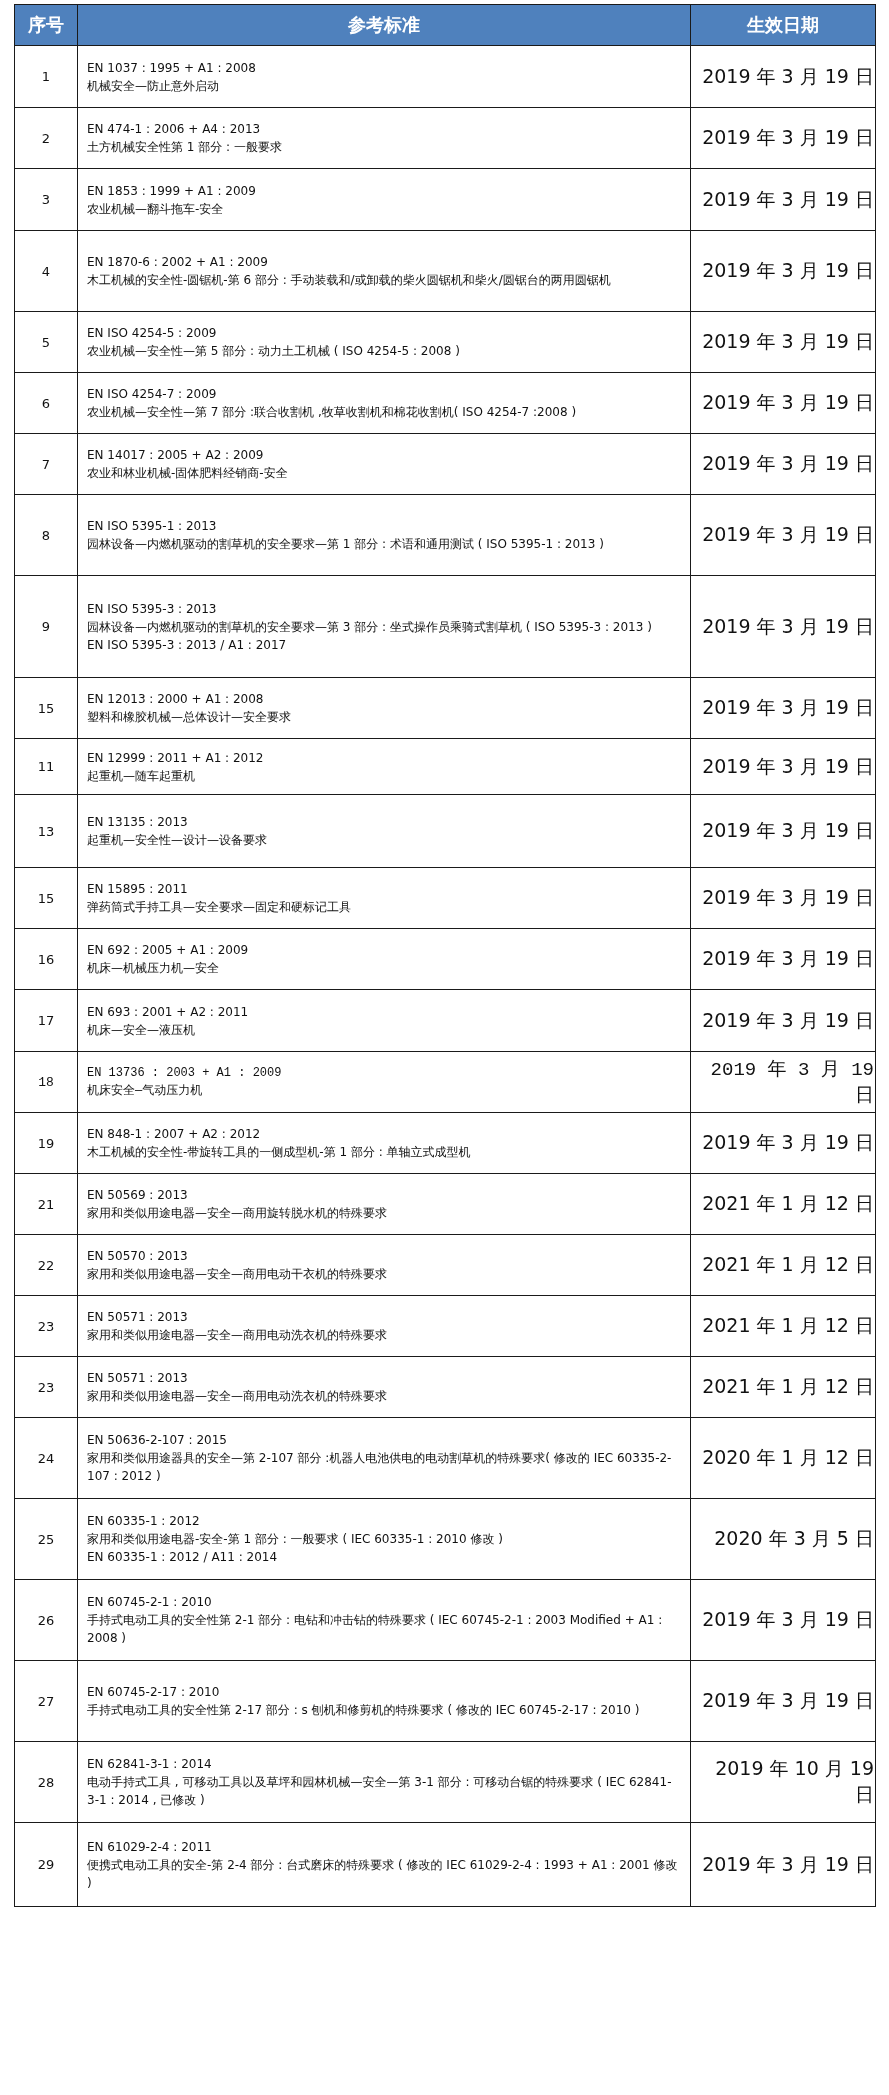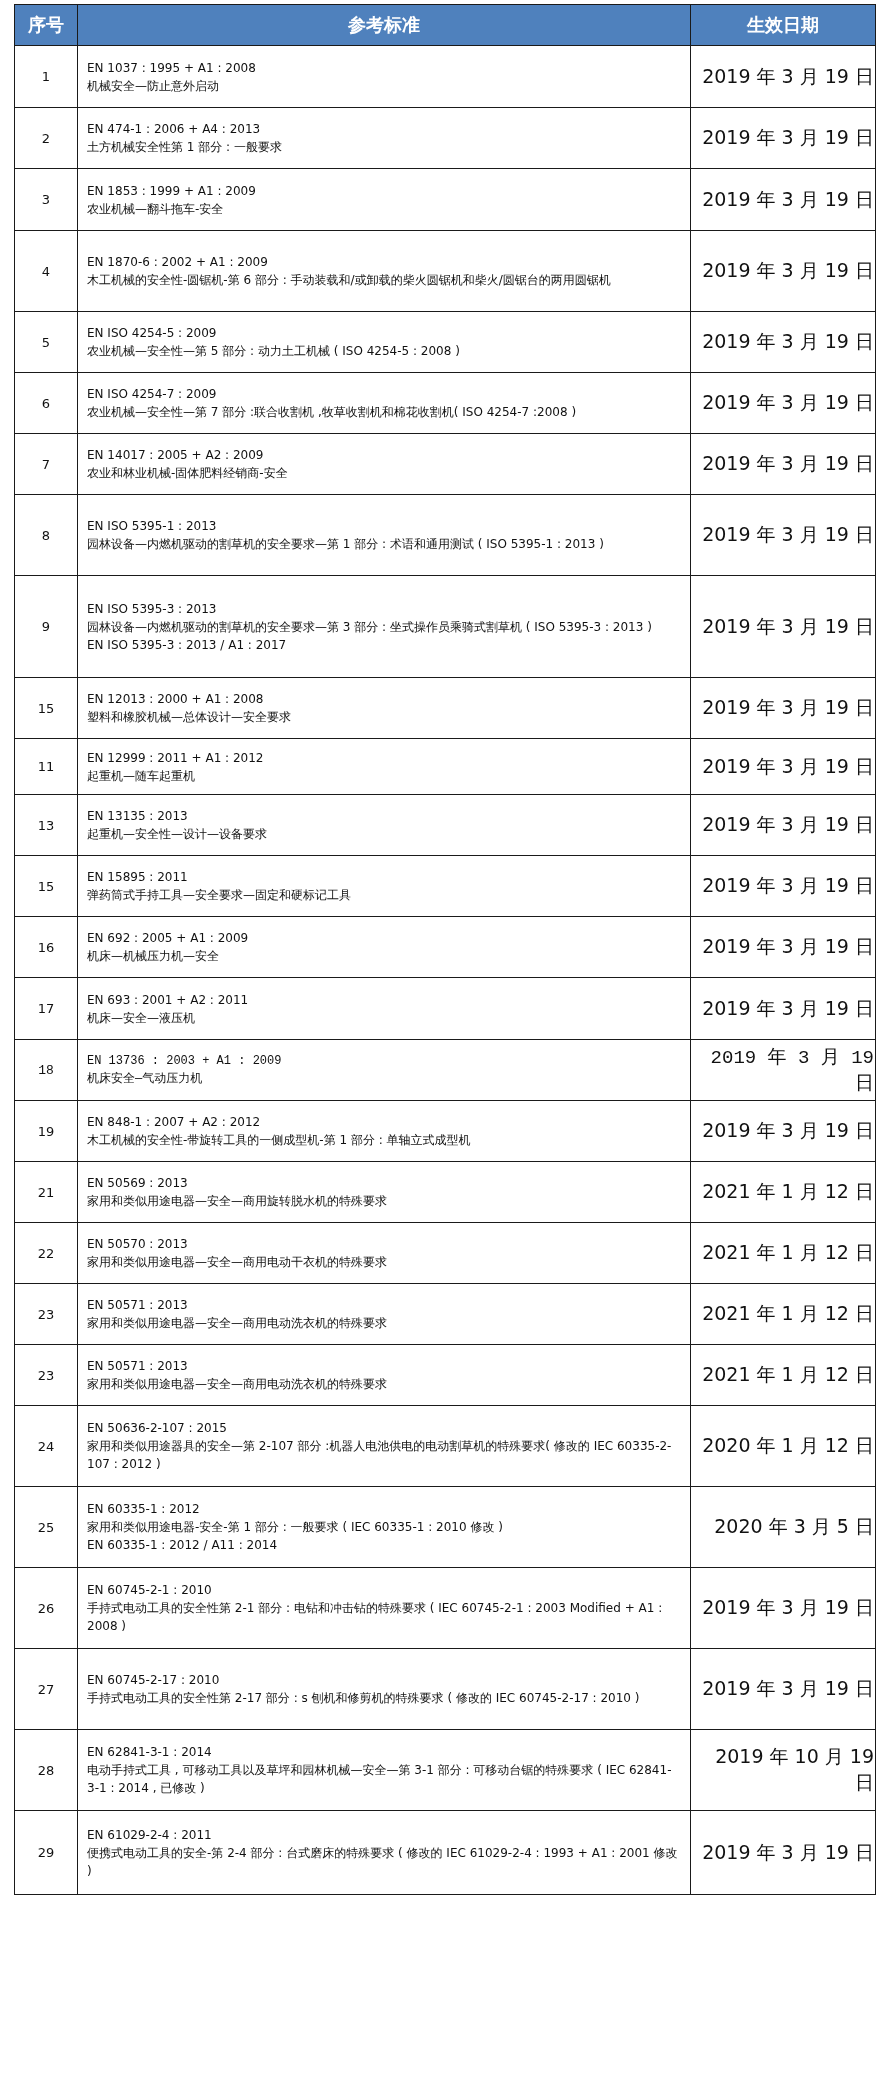--- a/index.html
+++ b/index.html
@@ -121,21 +121,21 @@
         <td class="date">2019 年 3 月 19 日</td>
       </tr>
       <tr style="height: 56px;">
         <td class="no">11</td>
         <td class="std-cell">
           <span class="line">EN 12999 : 2011 + A1 : 2012</span>
           <span class="line">起重机—随车起重机</span>
         </td>
         <td class="date">2019 年 3 月 19 日</td>
       </tr>
-      <tr style="height: 61px; padding-left: 36px;">
+      <tr style="height: 73px; padding-left: 36px;">
         <td class="no">13</td>
         <td class="std-cell">
           <span class="line">EN 13135 : 2013</span>
           <span class="line">起重机—安全性—设计—设备要求</span>
         </td>
         <td class="date">2019 年 3 月 19 日</td>
       </tr>
       <tr style="height: 61px; margin-top: 28px;">
         <td class="no">15</td>
         <td class="std-cell">

